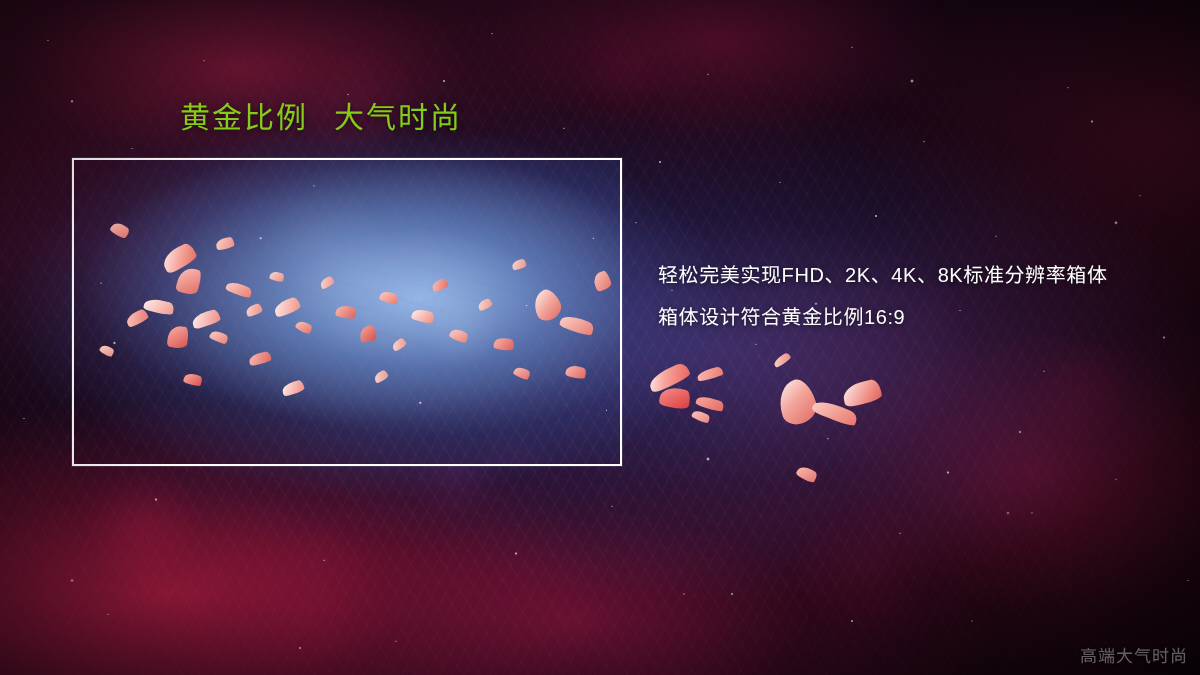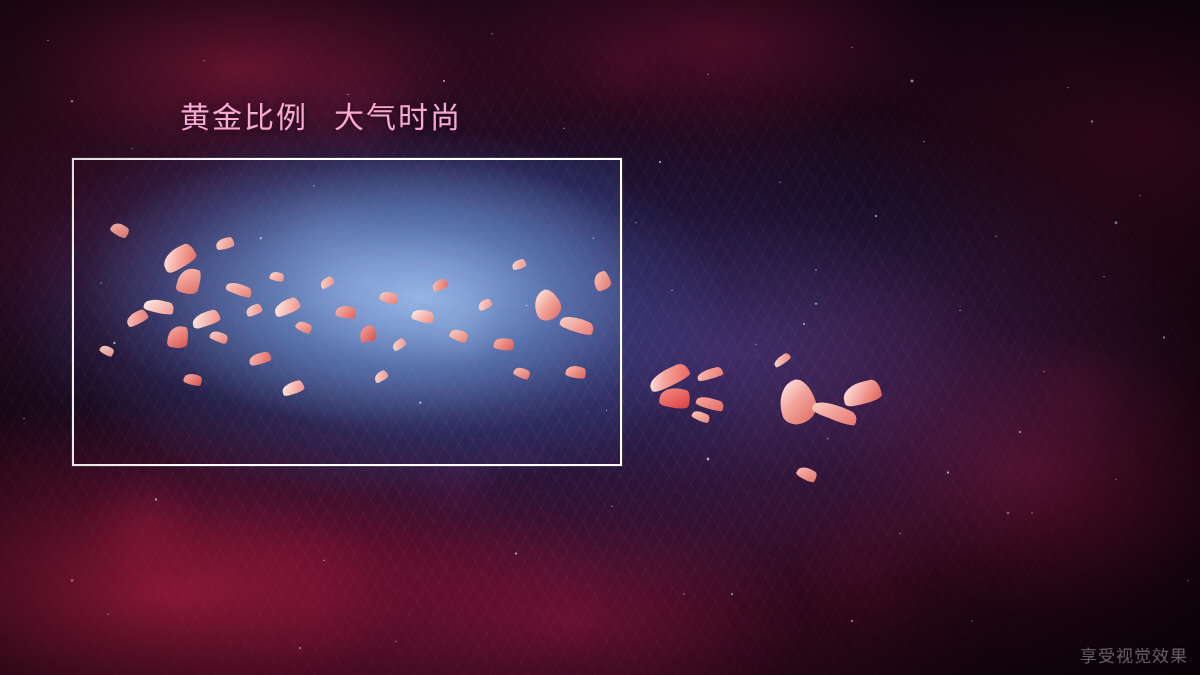--- a/index.html
+++ b/index.html
@@ -160,21 +160,21 @@
   #inset-frame .inner{position:absolute;inset:0;overflow:hidden;}
   
   .inset-bg{
     position:absolute;left:-66px;top:-206px;width:1330px;height:748px;
   }
 
   
   #title{
     position:absolute;left:180px;top:100px;
     font-size:30px;line-height:1.2;
-    color:#f9a8d4;letter-spacing:2px;
+    color:#84cc16;letter-spacing:2px;
     text-shadow:0 1px 6px rgba(0,0,0,.55);
     white-space:nowrap;
   }
   #title .gap{display:inline-block;width:26px;}
 
   #body-text{
     position:absolute;left:658px;top:254px;
     color:#ffffff;font-size:20px;line-height:42px;
     letter-spacing:.6px;
     text-shadow:0 1px 5px rgba(0,0,0,.6);
@@ -307,17 +307,19 @@
                     background:linear-gradient(120deg,#fbd6ce 0%,#ea918a 100%);"></div>
       </div>
     </div>
   </div>
 
   <div class="vignette"></div>
 
   <div id="title"><span>黄金比例</span><span class="gap"></span><span>大气时尚</span></div>
 
   <div id="body-text">
+    <span class="line">轻松完美实现FHD、2K、4K、8K标准分辨率箱体</span>
+    <span class="line">箱体设计符合黄金比例16:9</span>
   </div>
 
-  <div id="watermark">享受视觉效果</div>
+  <div id="watermark">高端大气时尚</div>
 
 </div>
 
 </body></html>

